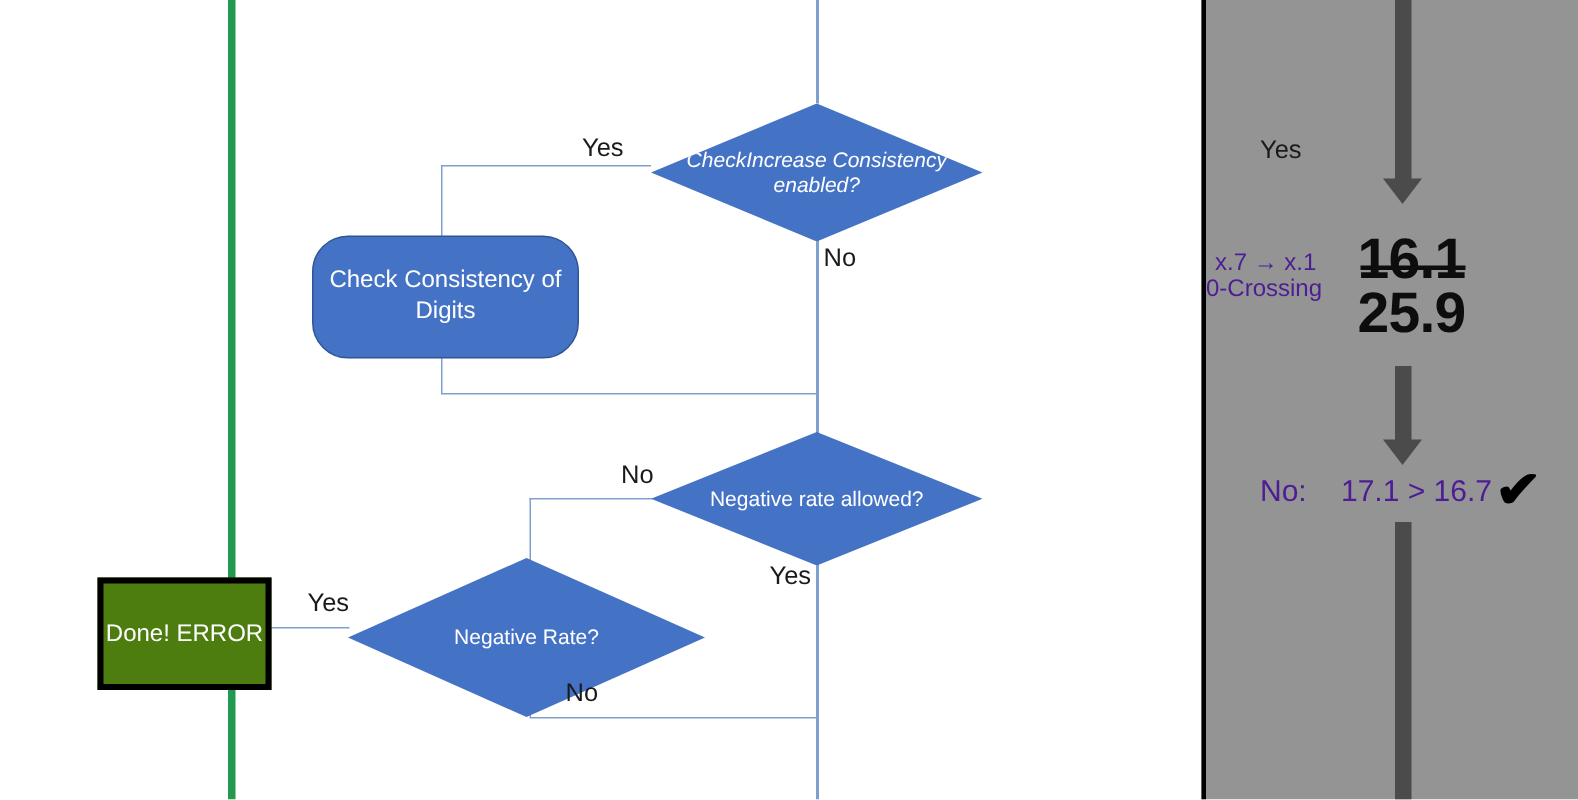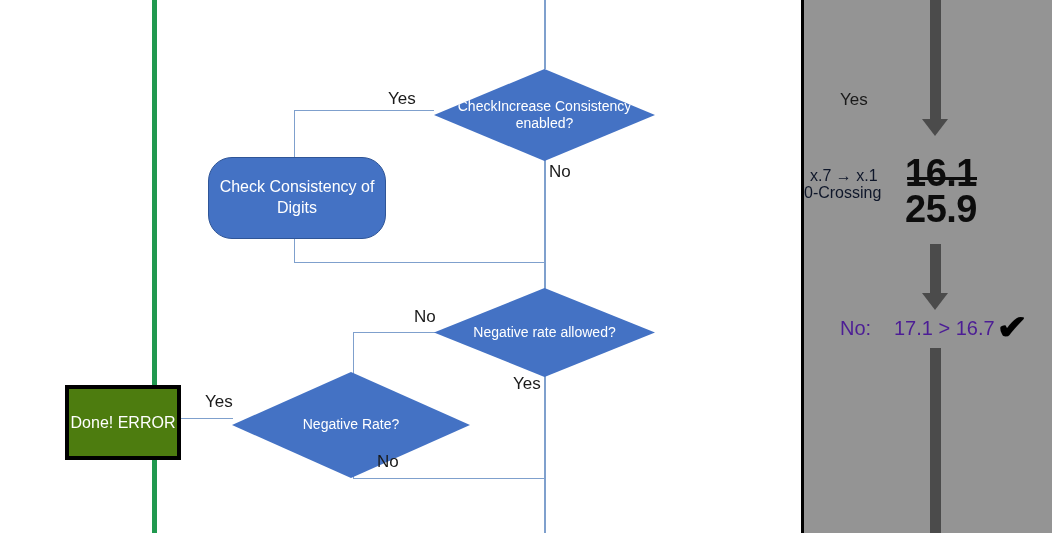--- a/index.html
+++ b/index.html
@@ -80,21 +80,21 @@
   .arrowhead{
     position:absolute;width:0;height:0;
     border-left:13px solid transparent;
     border-right:13px solid transparent;
     border-top:17px solid #4b4b4b;
   }
   .p-yes{
     position:absolute;color:#1a1a1a;font-size:17px;
   }
   .p-small{
-    position:absolute;color:#0f172a;font-size:16px;white-space:nowrap;
+    position:absolute;color:#4c1d95;font-size:16px;white-space:nowrap;
   }
   .p-big{
     position:absolute;color:#0d0d0d;font-size:38px;font-weight:bold;
     white-space:nowrap;letter-spacing:-0.5px;
   }
   .strike{position:absolute;background:#0d0d0d;height:3px;}
   .p-row{
     position:absolute;color:#4c1d95;font-size:20px;white-space:nowrap;
   }
   .checkmark{
@@ -119,21 +119,21 @@
     <div class="connector conn-h" style="left:294px;top:110px;width:140px;"></div>
     <div class="connector conn-v" style="left:294px;top:110px;height:152px;"></div>
     <div class="connector conn-h" style="left:294px;top:262px;width:251px;"></div>
 
     <div class="connector conn-h" style="left:353px;top:332px;width:82px;"></div>
     <div class="connector conn-v" style="left:353px;top:332px;height:146px;"></div>
     <div class="connector conn-h" style="left:353px;top:478px;width:192px;"></div>
 
     <div class="connector conn-h" style="left:173px;top:418px;width:60px;"></div>
 
-    <div class="diamond" style="left:434px;top:69px;width:221px;height:92px;">
+    <div class="diamond" style="left:434px;top:69px;width:221px;height:92px;font-style:italic;">
       <span>CheckIncrease Consistency enabled?</span>
     </div>
 
     <div class="procbox" style="left:208px;top:157px;width:176px;height:80px;border-radius:24px;">
       <span>Check Consistency of Digits</span>
     </div>
 
     <div class="diamond" style="left:434px;top:288px;width:221px;height:89px;">
       <span>Negative rate allowed?</span>
     </div>

